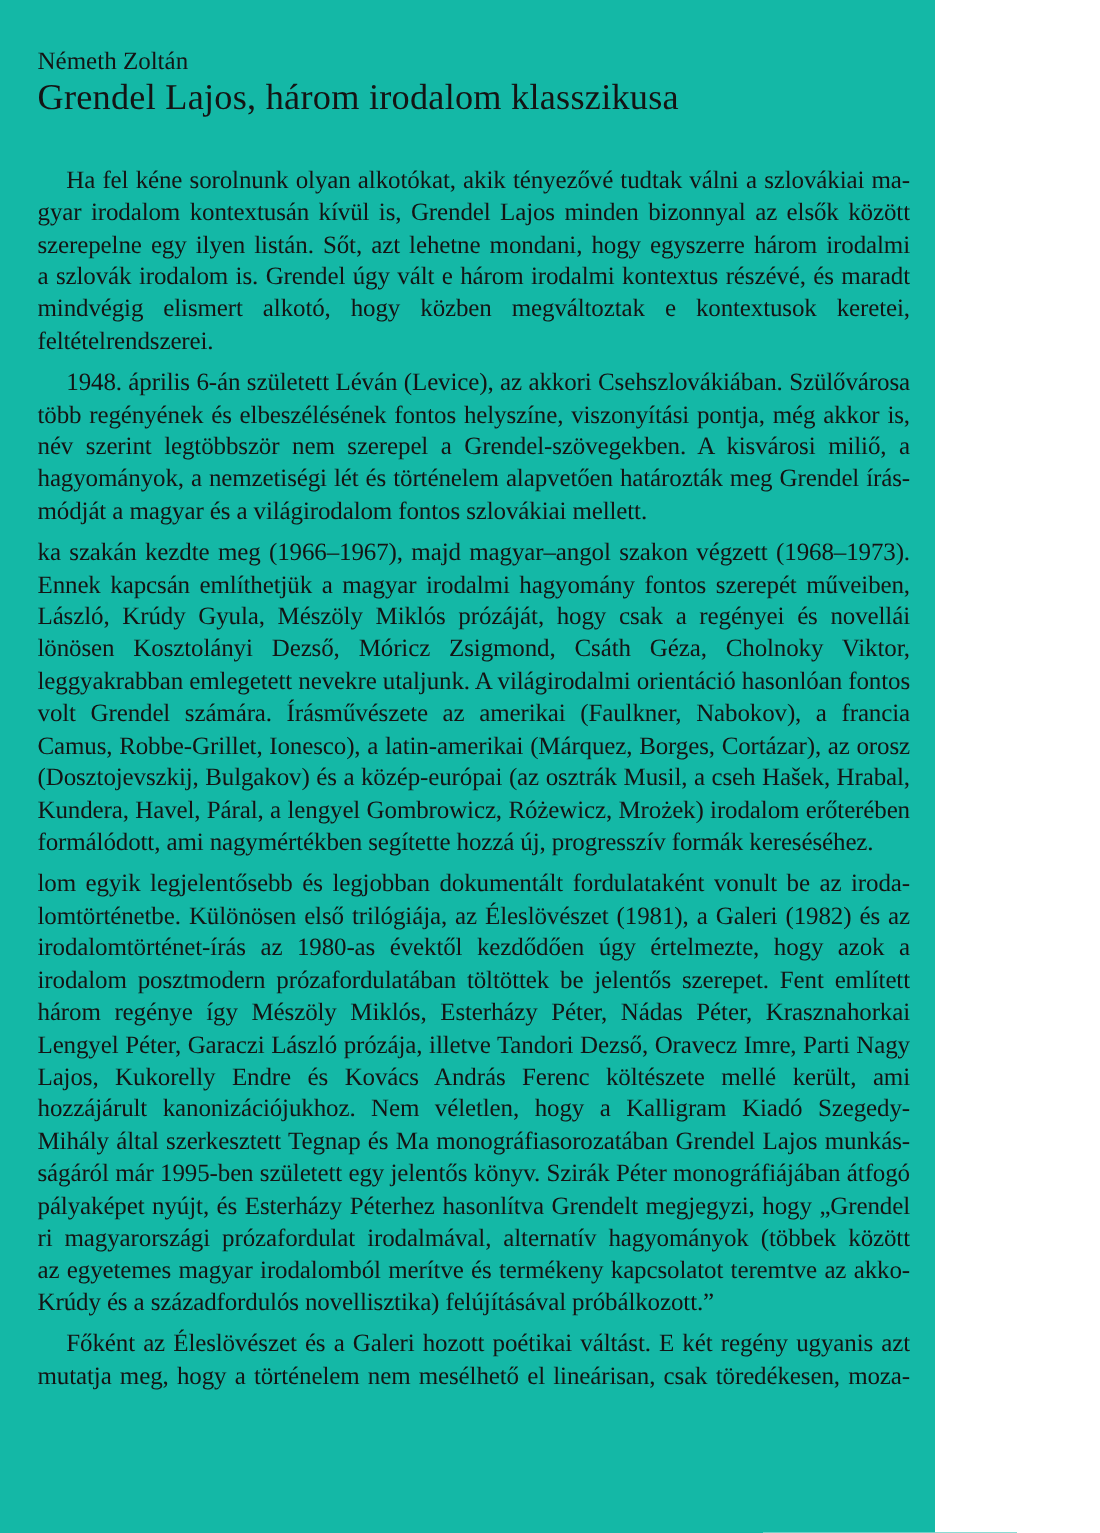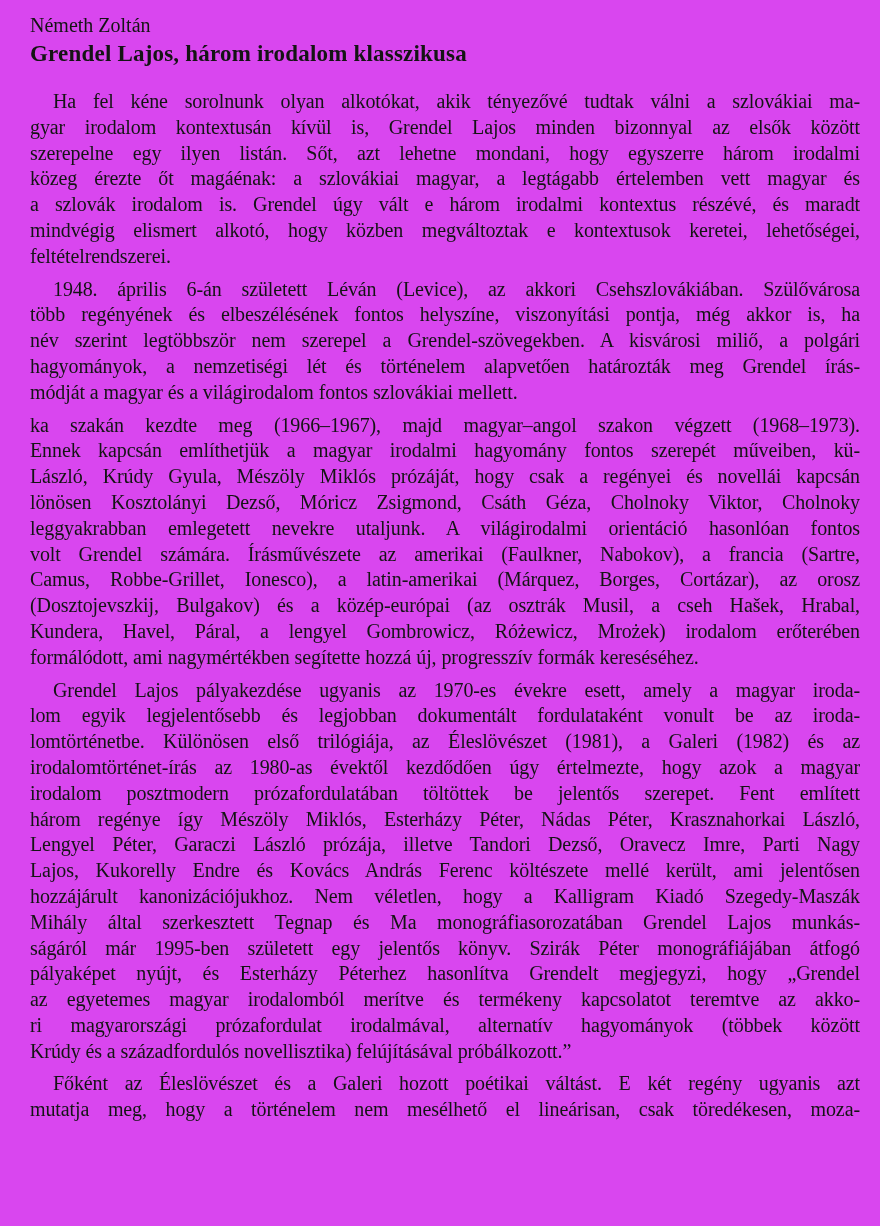--- a/index.html
+++ b/index.html
@@ -6,36 +6,36 @@
   body {
     width: 880px;
     height: 1226px;
     background: #ffffff;
     color: #141414;
     font-family: "Liberation Serif", serif;
     overflow: hidden;
   }
   .page {
     box-sizing: border-box;
-    width: 880px;
+    width: 748px;
     height: 1226px;
-    padding: 12px 20px 0 30px;
-    background: #d946ef;
+    padding: 36px 20px 0 30px;
+    background: #14b8a6;
   }
   .author {
     font-size: 20px;
     line-height: 26px;
   }
   .title {
-    font-size: 23px;
-    font-weight: 700;
+    font-size: 29px;
+    font-weight: 400;
     line-height: 32px;
     letter-spacing: 0.2px;
   }
-  .body-text { margin-top: 19px; }
+  .body-text { margin-top: 38px; }
   .para { margin-bottom: 7px; }
   .line {
     font-size: 20px;
     line-height: 25.8px;
     height: 25.8px;
     overflow: hidden;
     text-align: justify;
     text-align-last: justify;
     letter-spacing: -0.1px;
   }
@@ -47,21 +47,20 @@
 <body>
 
 <div class="page">
   <div class="author">Németh Zoltán</div>
   <div class="title">Grendel Lajos, három irodalom klasszikusa</div>
   <div class="body-text" id="body-text">
       <div class="para">
         <div class="line first"><span>Ha fel kéne sorolnunk olyan alkotókat, akik tényezővé tudtak válni a szlovákiai ma-</span></div>
         <div class="line"><span>gyar irodalom kontextusán kívül is, Grendel Lajos minden bizonnyal az elsők között</span></div>
         <div class="line"><span>szerepelne egy ilyen listán. Sőt, azt lehetne mondani, hogy egyszerre három irodalmi</span></div>
-        <div class="line"><span>közeg érezte őt magáénak: a szlovákiai magyar, a legtágabb értelemben vett magyar és</span></div>
         <div class="line"><span>a szlovák irodalom is. Grendel úgy vált e három irodalmi kontextus részévé, és maradt</span></div>
         <div class="line"><span>mindvégig elismert alkotó, hogy közben megváltoztak e kontextusok keretei, lehetőségei,</span></div>
         <div class="line last"><span>feltételrendszerei.</span></div>
       </div>
       <div class="para">
         <div class="line first"><span>1948. április 6-án született Léván (Levice), az akkori Csehszlovákiában. Szülővárosa</span></div>
         <div class="line"><span>több regényének és elbeszélésének fontos helyszíne, viszonyítási pontja, még akkor is, ha</span></div>
         <div class="line"><span>név szerint legtöbbször nem szerepel a Grendel-szövegekben. A kisvárosi miliő, a polgári</span></div>
         <div class="line"><span>hagyományok, a nemzetiségi lét és történelem alapvetően határozták meg Grendel írás-</span></div>
         <div class="line last"><span>módját a magyar és a világirodalom fontos szlovákiai mellett.</span></div>
@@ -72,34 +71,33 @@
         <div class="line"><span>László, Krúdy Gyula, Mészöly Miklós prózáját, hogy csak a regényei és novellái kapcsán</span></div>
         <div class="line"><span>lönösen Kosztolányi Dezső, Móricz Zsigmond, Csáth Géza, Cholnoky Viktor, Cholnoky</span></div>
         <div class="line"><span>leggyakrabban emlegetett nevekre utaljunk. A világirodalmi orientáció hasonlóan fontos</span></div>
         <div class="line"><span>volt Grendel számára. Írásművészete az amerikai (Faulkner, Nabokov), a francia (Sartre,</span></div>
         <div class="line"><span>Camus, Robbe-Grillet, Ionesco), a latin-amerikai (Márquez, Borges, Cortázar), az orosz</span></div>
         <div class="line"><span>(Dosztojevszkij, Bulgakov) és a közép-európai (az osztrák Musil, a cseh Hašek, Hrabal,</span></div>
         <div class="line"><span>Kundera, Havel, Páral, a lengyel Gombrowicz, Różewicz, Mrożek) irodalom erőterében</span></div>
         <div class="line last"><span>formálódott, ami nagymértékben segítette hozzá új, progresszív formák kereséséhez.</span></div>
       </div>
       <div class="para">
-        <div class="line first"><span>Grendel Lajos pályakezdése ugyanis az 1970-es évekre esett, amely a magyar iroda-</span></div>
         <div class="line"><span>lom egyik legjelentősebb és legjobban dokumentált fordulataként vonult be az iroda-</span></div>
         <div class="line"><span>lomtörténetbe. Különösen első trilógiája, az </span><span class="it">Éleslövészet</span><span> (1981), a </span><span class="it">Galeri</span><span> (1982) és az</span></div>
         <div class="line"><span>irodalomtörténet-írás az 1980-as évektől kezdődően úgy értelmezte, hogy azok a magyar</span></div>
         <div class="line"><span>irodalom posztmodern prózafordulatában töltöttek be jelentős szerepet. Fent említett</span></div>
         <div class="line"><span>három regénye így Mészöly Miklós, Esterházy Péter, Nádas Péter, Krasznahorkai László,</span></div>
         <div class="line"><span>Lengyel Péter, Garaczi László prózája, illetve Tandori Dezső, Oravecz Imre, Parti Nagy</span></div>
         <div class="line"><span>Lajos, Kukorelly Endre és Kovács András Ferenc költészete mellé került, ami jelentősen</span></div>
         <div class="line"><span>hozzájárult kanonizációjukhoz. Nem véletlen, hogy a Kalligram Kiadó Szegedy-Maszák</span></div>
         <div class="line"><span>Mihály által szerkesztett Tegnap és Ma monográfiasorozatában Grendel Lajos munkás-</span></div>
         <div class="line"><span>ságáról már 1995-ben született egy jelentős könyv. Szirák Péter monográfiájában átfogó</span></div>
         <div class="line"><span>pályaképet nyújt, és Esterházy Péterhez hasonlítva Grendelt megjegyzi, hogy „</span><span class="it">Grendel</span></div>
+        <div class="line"><span class="it">ri magyarországi prózafordulat irodalmával, alternatív hagyományok (többek között</span></div>
         <div class="line"><span class="it">az egyetemes magyar irodalomból merítve és termékeny kapcsolatot teremtve az akko-</span></div>
-        <div class="line"><span class="it">ri magyarországi prózafordulat irodalmával, alternatív hagyományok (többek között</span></div>
         <div class="line last"><span class="it">Krúdy és a századfordulós novellisztika) felújításával próbálkozott.</span><span>”</span></div>
       </div>
       <div class="para">
         <div class="line first"><span>Főként az Éleslövészet és a Galeri hozott poétikai váltást. E két regény ugyanis azt</span></div>
         <div class="line"><span>mutatja meg, hogy a történelem nem mesélhető el lineárisan, csak töredékesen, moza-</span></div>
       </div>
     </div>
 </div>
 
 </body></html>

